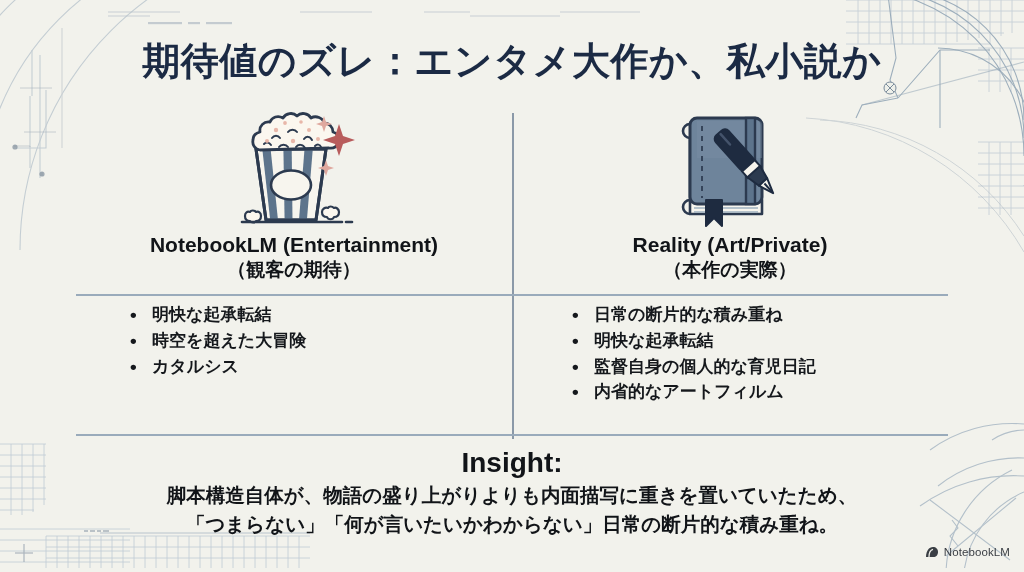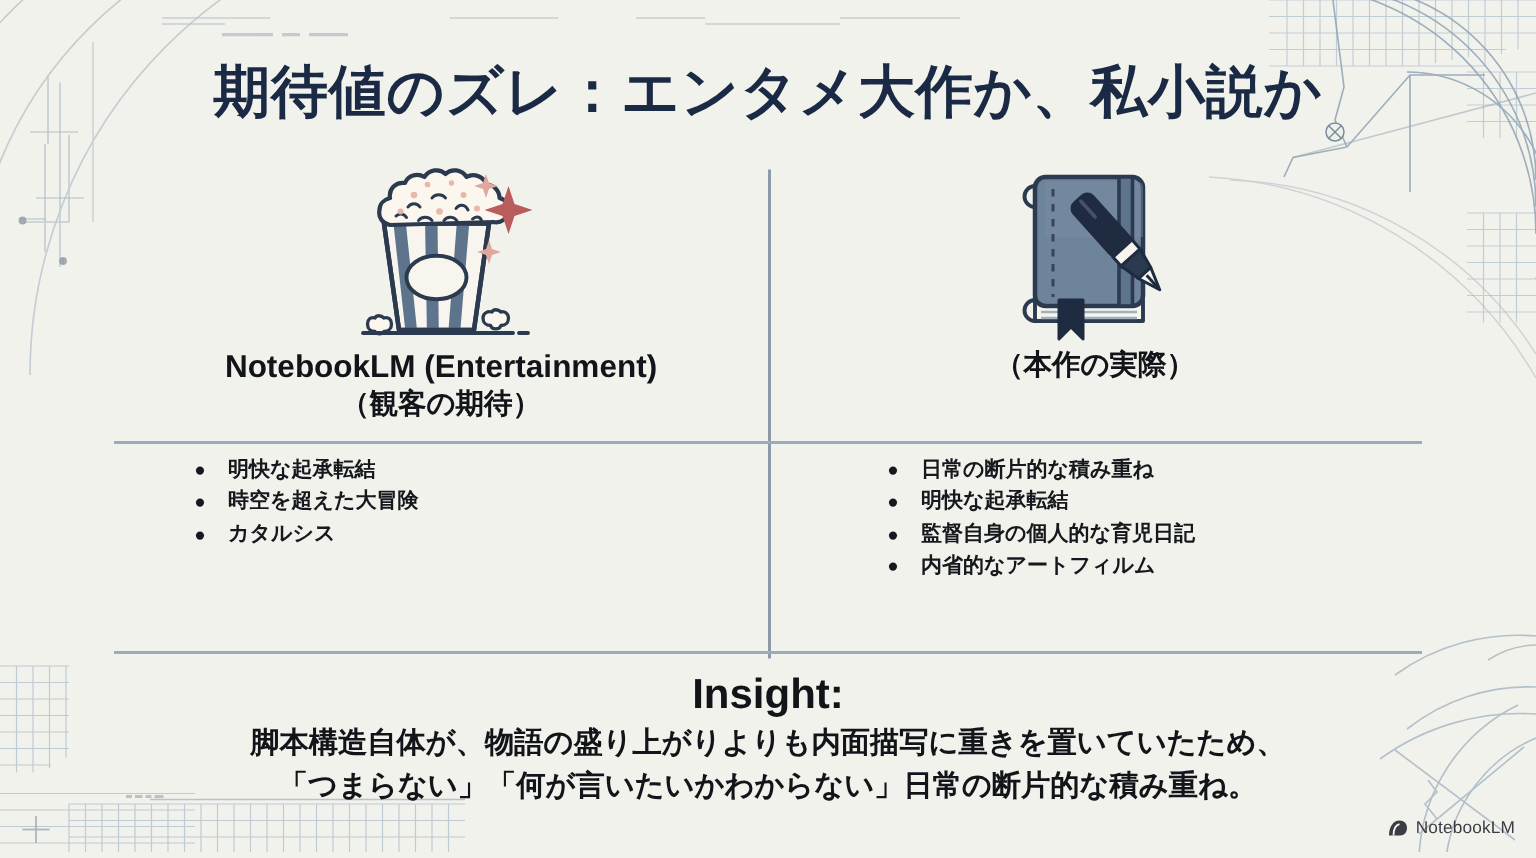--- a/index.html
+++ b/index.html
@@ -55,24 +55,24 @@
     font-size:21px; font-weight:bold; line-height:1.25;
     color:#111418;
   }
   .col-head .sub { display:block; font-size:19px; }
 
   .bullets {
     position:absolute; top:198px; left:0; width:436px;
     padding-left:54px;
     list-style:none;
   }
-  .col.right .bullets { padding-left:80px; }
+  .col.right .bullets { padding-left:60px; }
   .bullets li {
     position:relative;
-    font-size:14px; font-weight:bold; line-height:1.52;
+    font-size:17px; font-weight:bold; line-height:1.52;
     color:#15181c;
     padding-left:22px;
     white-space:nowrap;
   }
   .bullets li::before {
     content:"\2022";
     position:absolute; left:0; top:-1px;
     font-size:19px; color:#15181c;
   }
   
@@ -381,20 +381,21 @@
             <rect x="74" y="58" width="17" height="9" fill="#f7f5ee" stroke="#1e2b40" stroke-width="2"></rect>
             <path d="M74 66 L91 66 L88 80 L77 80 Z" fill="#2c3a4f" stroke="#1e2b40" stroke-width="2" stroke-linejoin="round"></path>
             <path d="M77 80 L88 80 L82.5 95 Z" fill="#f7f5ee" stroke="#1e2b40" stroke-width="2" stroke-linejoin="round"></path>
             <line x1="82.5" y1="82" x2="82.5" y2="93" stroke="#1e2b40" stroke-width="2"></line>
             <line x1="83" y1="16" x2="83" y2="30" stroke="#44536b" stroke-width="2.5" stroke-linecap="round"></line>
           </g>
         </svg>
       </div>
 
       <div class="col-head">
+        <span>Reality (Art/Private)</span>
         <span class="sub">（本作の実際）</span>
       </div>
 
       <ul class="bullets">
         <li>日常の断片的な積み重ね</li>
         <li>明快な起承転結</li>
         <li>監督自身の個人的な育児日記</li>
         <li>内省的なアートフィルム</li>
       </ul>
     </div>

